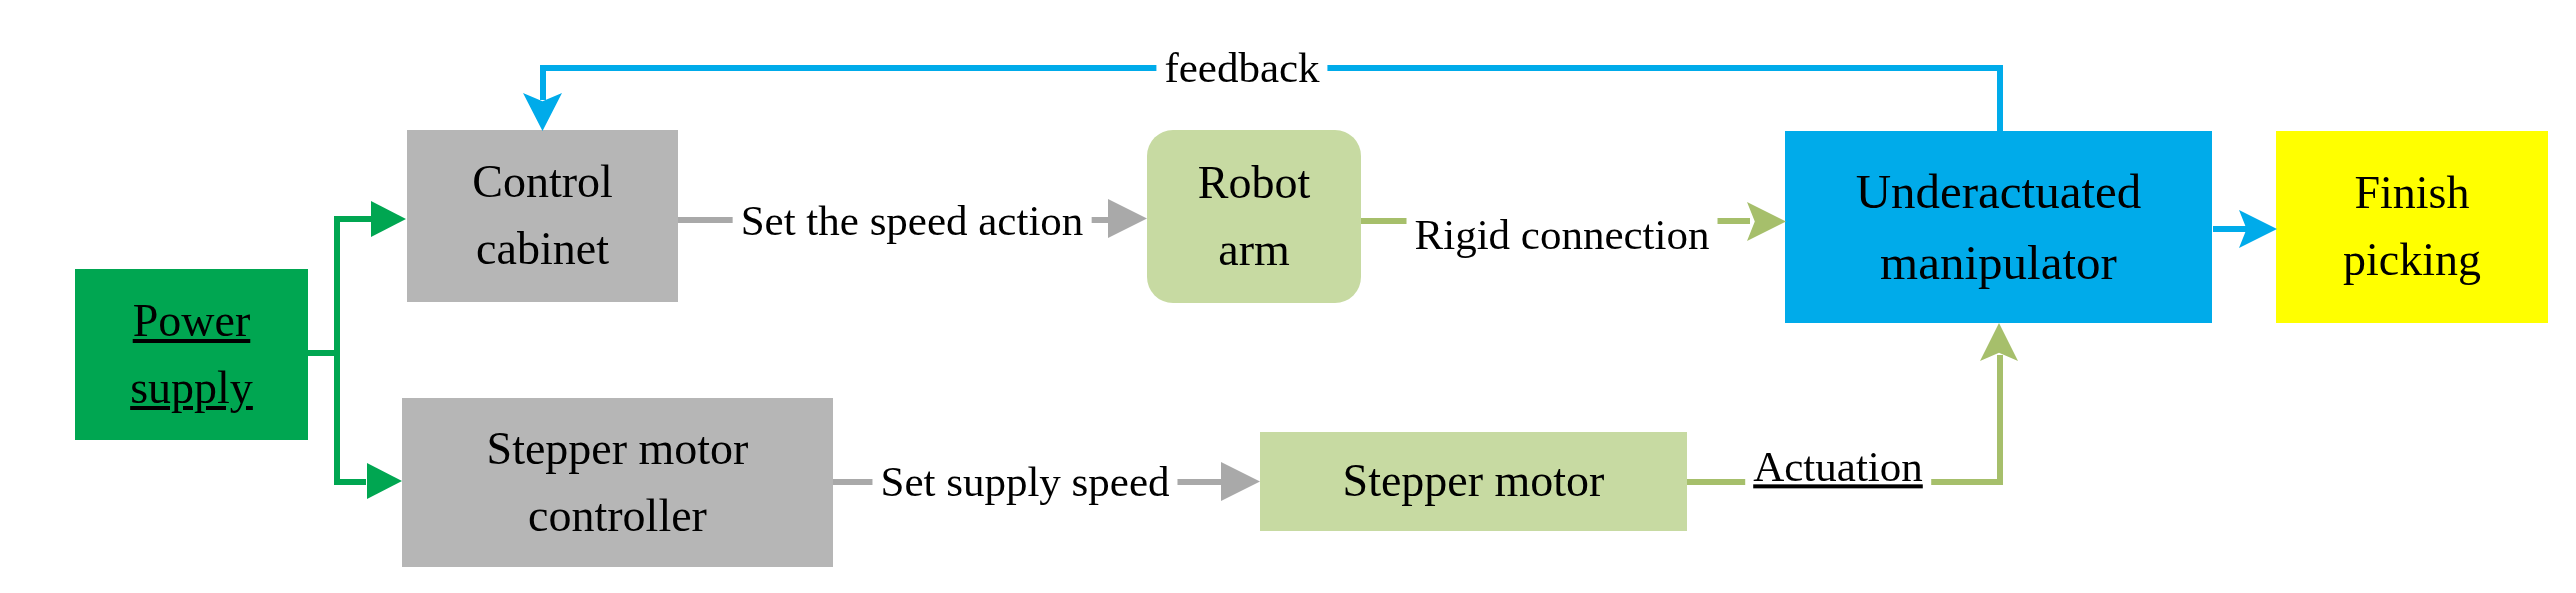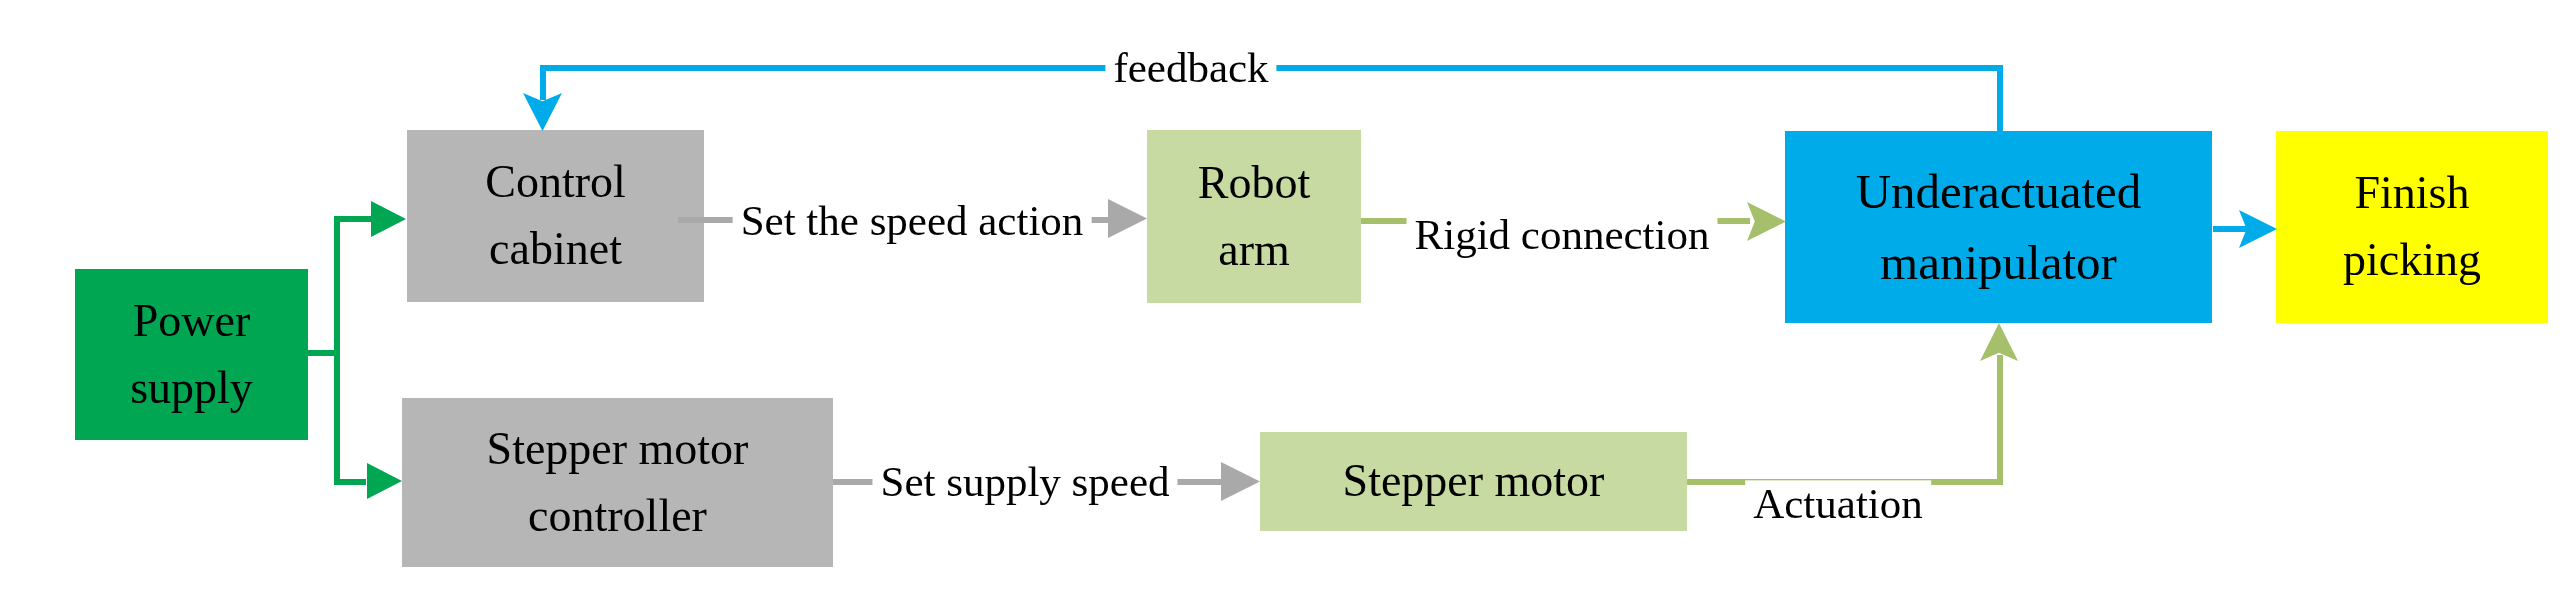--- a/index.html
+++ b/index.html
@@ -17,21 +17,21 @@
     text-align:center;
     white-space:pre-line;
     font-size:46px;line-height:1.45;
     color:#000;
   }
   .hline,.vline{position:absolute;}
   .c-green{background:#00A651;}
   .c-gray{background:#A9A9A9;}
   .c-olive{background:#A6BF6B;}
   .c-blue{background:#00ABEA;}
-  .bg-green{background:#00A651;}
+  .bg-green{background:#00A651;text-decoration:underline;}
   .bg-gray{background:#B6B6B6;}
   .bg-lightgreen{background:#C7DAA2;}
   .bg-blue{background:#00ABEA;}
   .bg-yellow{background:#FFFF00;}
   .arrow{position:absolute;}
   .ah-right{clip-path:polygon(0 0,100% 50%,0 100%);}
   .ah-right-stealth{clip-path:polygon(0 0,100% 50%,0 100%,20% 50%);}
   .ah-down-stealth{clip-path:polygon(0 0,50% 22%,100% 0,50% 100%);}
   .ah-up-stealth{clip-path:polygon(50% 0,100% 100%,50% 78%,0 100%);}
   .edge-label{
@@ -45,27 +45,27 @@
   }
 </style>
 </head>
 <body>
 
 <div id="canvas">
 
   <div class="node bg-green" style="left:75px;top:269px;width:233px;height:171px;">Power
 supply</div>
 
-  <div class="node bg-gray" style="left:407px;top:130px;width:297px;height:172px;">Control
+  <div class="node bg-gray" style="left:407px;top:130px;width:271px;height:172px;">Control
 cabinet</div>
 
   <div class="node bg-gray" style="left:402px;top:398px;width:431px;height:169px;">Stepper motor
 controller</div>
 
-  <div class="node bg-lightgreen" style="left:1147px;top:130px;width:214px;height:173px;">Robot
+  <div class="node bg-lightgreen" style="left:1147px;top:130px;width:214px;height:173px;border-radius:26px;">Robot
 arm</div>
 
   <div class="node bg-lightgreen" style="left:1260px;top:432px;width:427px;height:99px;">Stepper motor</div>
 
   <div class="node bg-blue" style="left:1785px;top:131px;width:427px;height:192px;font-size:49px;">Underactuated
 manipulator</div>
 
   <div class="node bg-yellow" style="left:2276px;top:131px;width:272px;height:192px;">Finish
 picking</div>
 
@@ -84,25 +84,25 @@
   <div class="arrow c-olive ah-right-stealth" style="left:1747px;top:202px;width:39px;height:39px;"></div>
   <span class="edge-label" style="left:1562px;top:235px;">Rigid connection</span>
 
   <div class="hline c-gray" style="left:833px;top:479px;width:390px;height:5.5px;"></div>
   <div class="arrow c-gray ah-right" style="left:1221px;top:462px;width:39px;height:39px;"></div>
   <span class="edge-label" style="left:1025px;top:482px;">Set supply speed</span>
 
   <div class="hline c-olive" style="left:1687px;top:479px;width:312px;height:5.5px;"></div>
   <div class="vline c-olive" style="left:1997px;top:355px;width:5.5px;height:130px;"></div>
   <div class="arrow c-olive ah-up-stealth" style="left:1980px;top:323px;width:38px;height:38px;"></div>
-  <span class="edge-label" style="left:1838px;top:504px;">Actuation</span>
+  <span class="edge-label" style="left:1838px;top:467px;text-decoration:underline;">Actuation</span>
 
   <div class="hline c-blue" style="left:2213px;top:226px;width:35px;height:5.5px;"></div>
   <div class="arrow c-blue ah-right-stealth" style="left:2239px;top:210px;width:38px;height:38px;"></div>
 
   <div class="vline c-blue" style="left:1997px;top:65px;width:5.5px;height:68px;"></div>
   <div class="hline c-blue" style="left:542px;top:65px;width:1460px;height:5.5px;"></div>
   <div class="vline c-blue" style="left:540px;top:65px;width:5.5px;height:35px;"></div>
   <div class="arrow c-blue ah-down-stealth" style="left:523px;top:93px;width:39px;height:38px;"></div>
-  <span class="edge-label" style="left:1191px;top:68px;">feedback</span>
+  <span class="edge-label" style="left:1242px;top:68px;">feedback</span>
 
 </div>
 
 
 </body></html>

